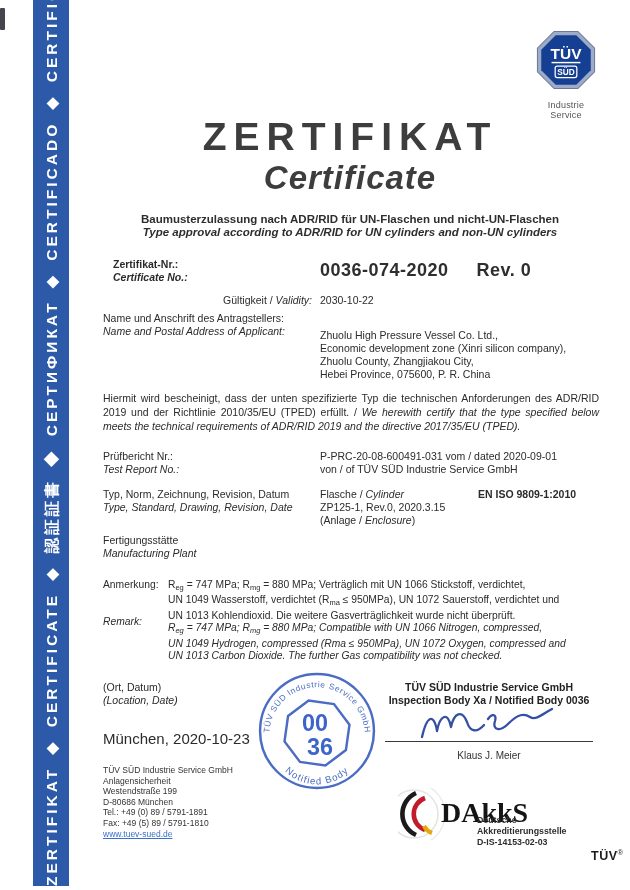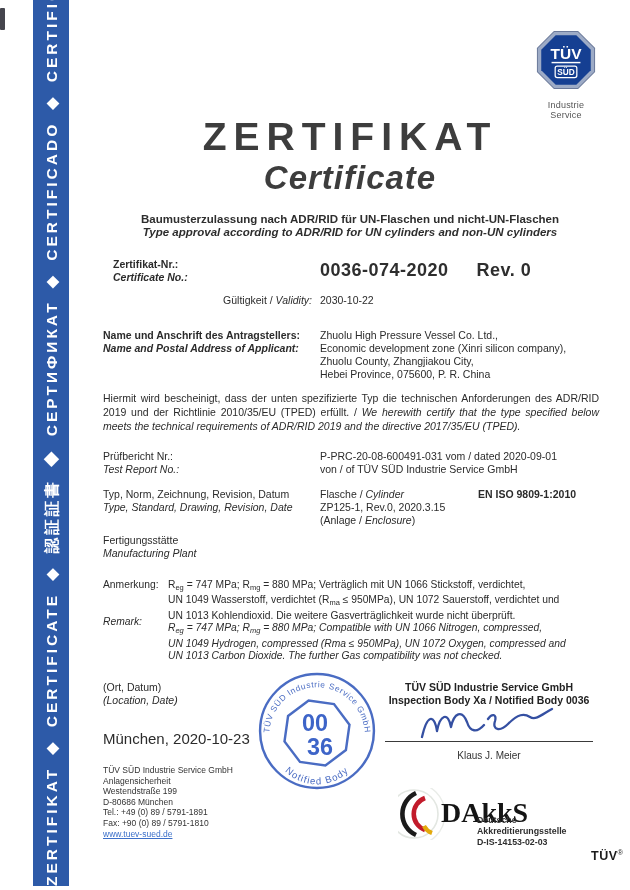--- a/index.html
+++ b/index.html
@@ -33,21 +33,21 @@
                 font-size:10.5px;font-weight:bold;line-height:13px;white-space:nowrap;}
   .certno-value{position:absolute;left:320px;top:260px;font-size:18px;font-weight:bold;
                 letter-spacing:0.5px;white-space:nowrap;color:#2e2e2e;}
   .certno-value .rev{margin-left:28px;}
   .validity-label{position:absolute;left:95px;top:294px;width:217px;text-align:right;font-size:10.5px;white-space:nowrap;}
   .validity-value{position:absolute;left:320px;top:294px;font-size:10.5px;}
 
   .row-label{position:absolute;left:103px;font-size:10.5px;line-height:13px;white-space:nowrap;}
   .row-value{position:absolute;left:320px;font-size:10.5px;line-height:13px;white-space:nowrap;}
 
-  .applicant-label{top:329px;font-weight:bold;}
+  .applicant-label{top:312px;font-weight:normal;}
   .applicant-value{top:329px;}
 
   .statement{position:absolute;left:103px;top:391px;width:496px;font-size:10.5px;
              line-height:14px;text-align:justify;}
 
   .tr-label{top:450px;}
   .tr-value{top:450px;}
   .type-label{top:488px;}
   .type-value{top:488px;}
   .standard{position:absolute;left:478px;top:488px;font-size:10.5px;font-weight:bold;white-space:nowrap;}
@@ -189,21 +189,21 @@
     <div class="it">(Location, Date)</div>
   </div>
   <div class="muenchen">München, 2020-10-23</div>
 
   <div class="address">
     <div>TÜV SÜD Industrie Service GmbH</div>
     <div>Anlagensicherheit</div>
     <div>Westendstraße 199</div>
     <div>D-80686 München</div>
     <div>Tel.: +49 (0) 89 / 5791-1891</div>
-    <div>Fax: +90 (0) 89 / 5791-1810</div>
+    <div>Fax: +49 (5) 89 / 5791-1810</div>
     <div><a>www.tuev-sued.de</a></div>
   </div>
 
   <svg class="stamp" width="122" height="122" viewBox="0 0 120 120">
     <defs>
       <path id="arcTop" d="M 13,64 A 47,47 0 1 1 107,64" fill="none"></path>
       <path id="arcBottom" d="M 19,86 A 45,45 0 0 0 101,86" fill="none"></path>
     </defs>
     <circle cx="60" cy="60" r="56" fill="none" stroke="#4a6cc3" stroke-width="2.4"></circle>
     <polygon points="90.5,49.4 72.6,31.5 47.4,31.5 29.5,49.4 29.5,74.6 47.4,92.5 72.6,92.5 90.5,74.6" fill="none" stroke="#4a6cc3" stroke-width="2.4" transform="rotate(8 60 62)"></polygon>

